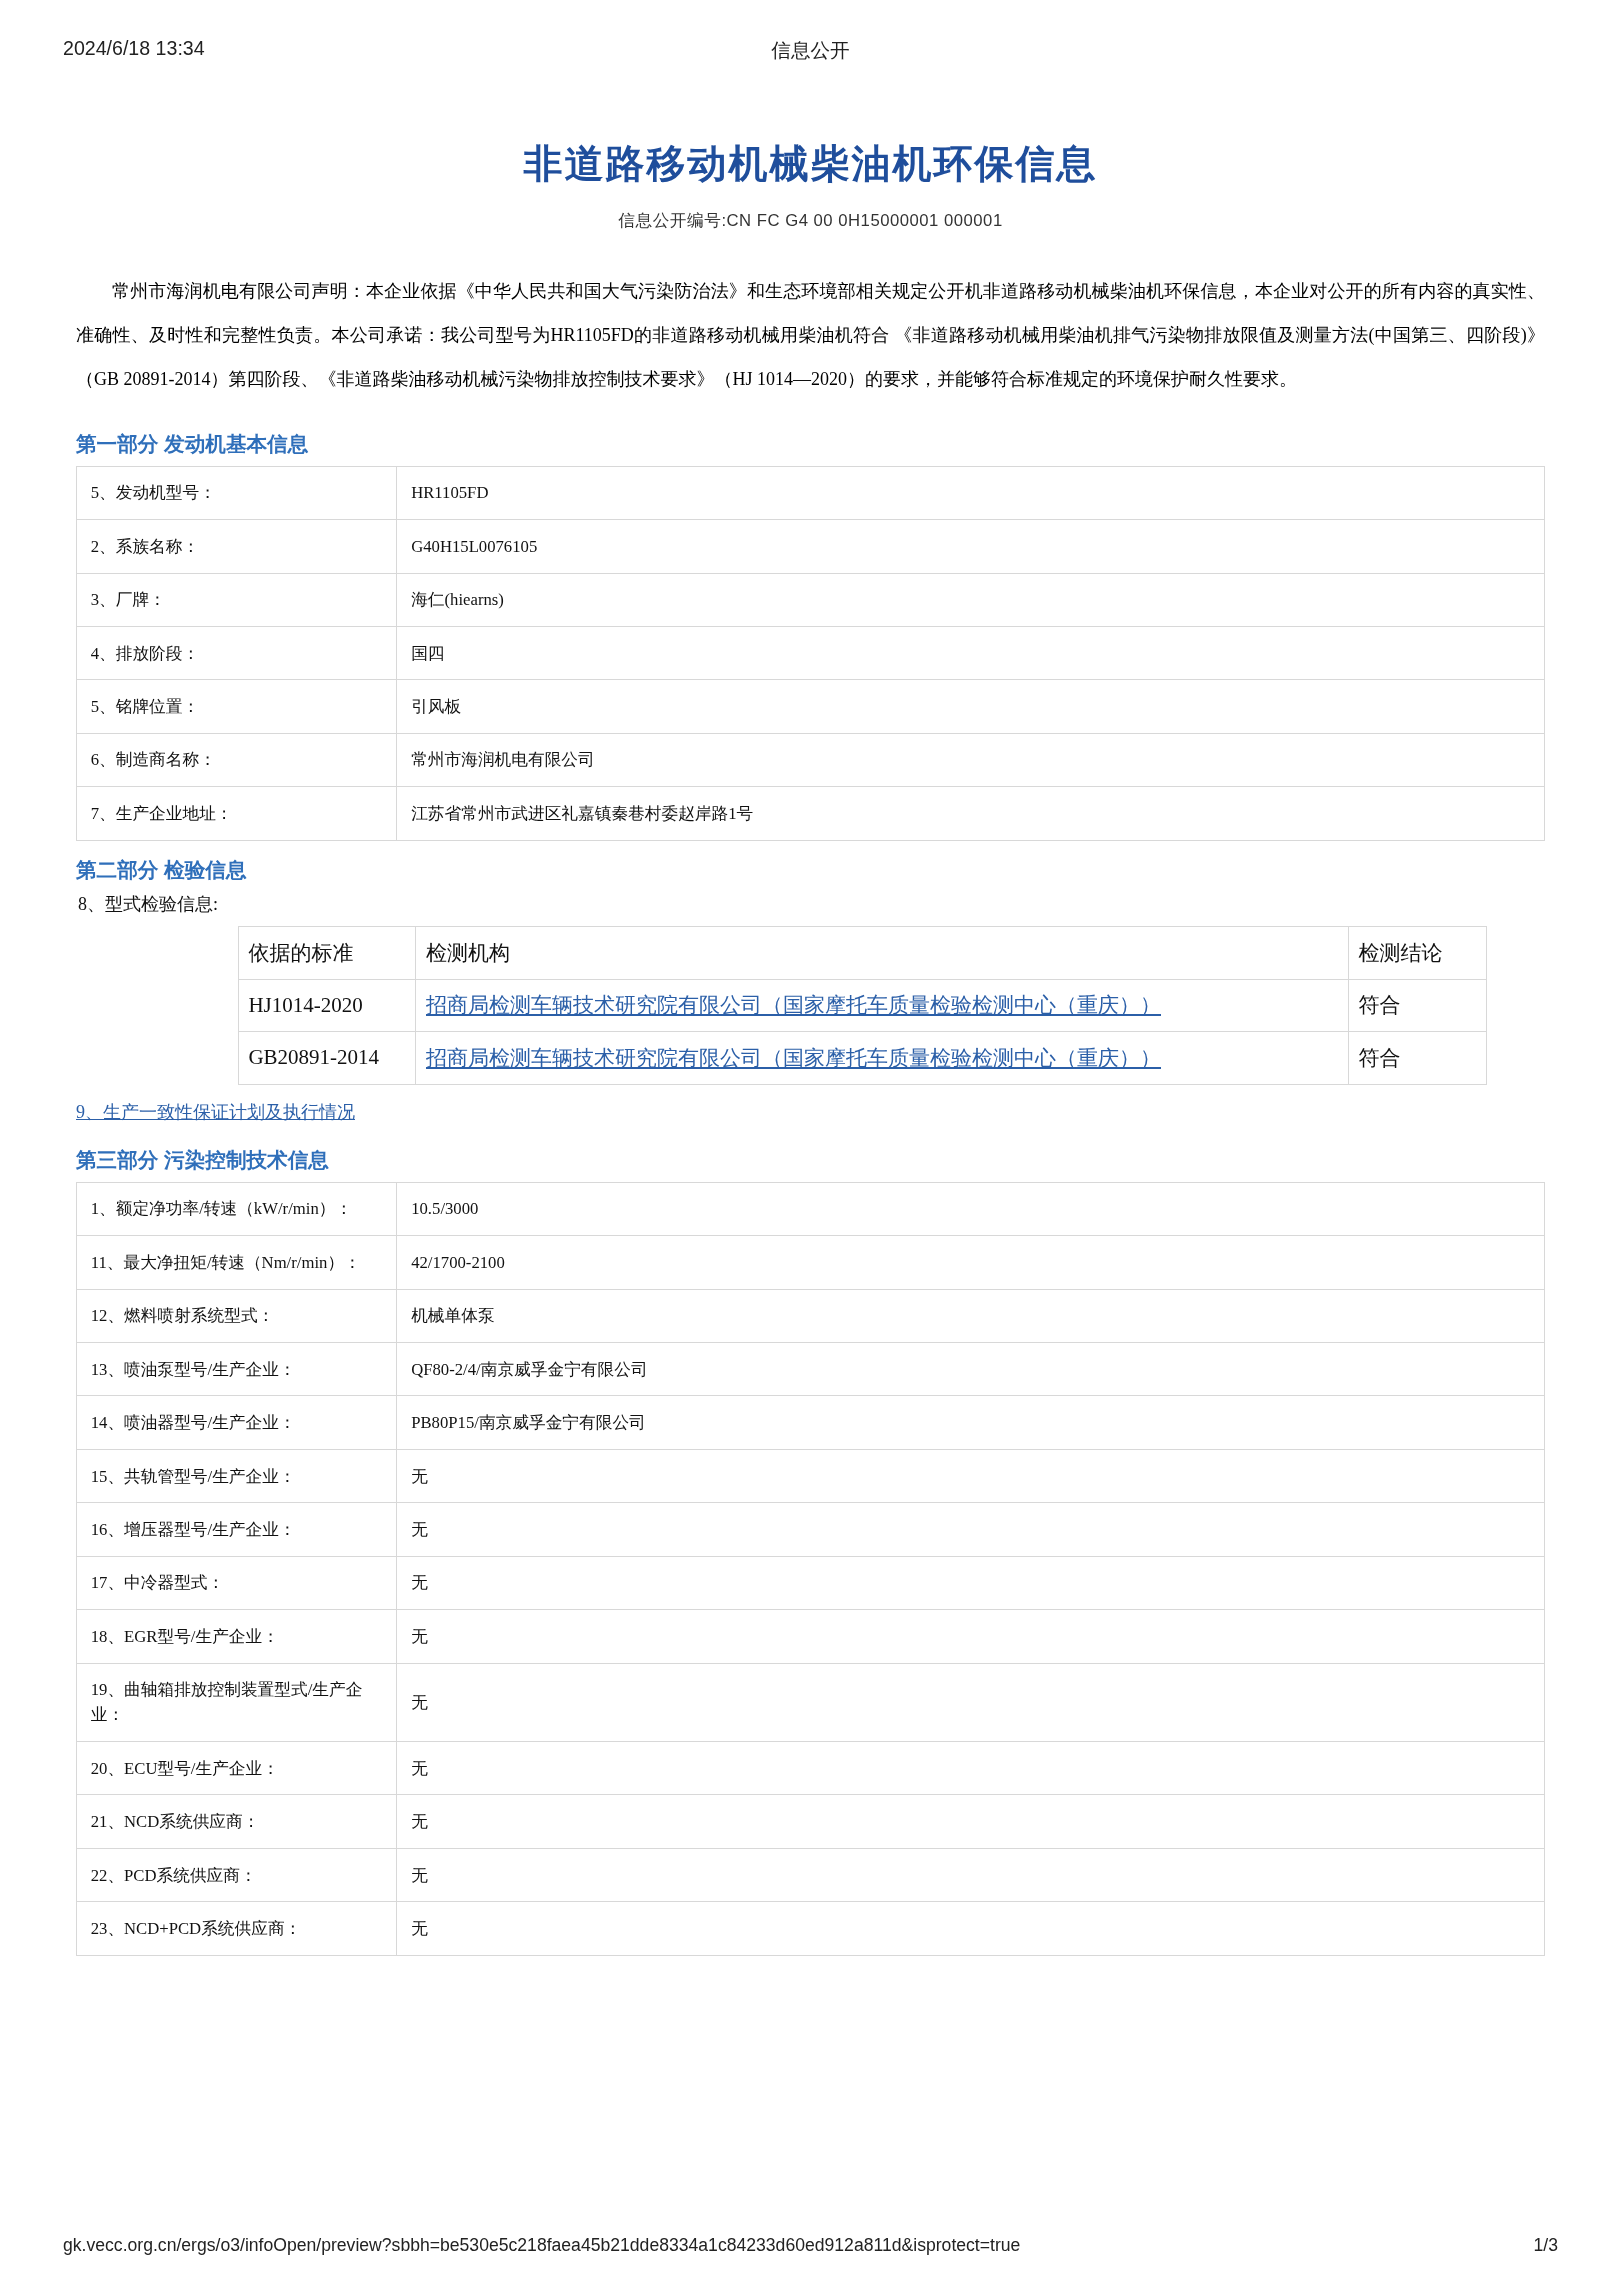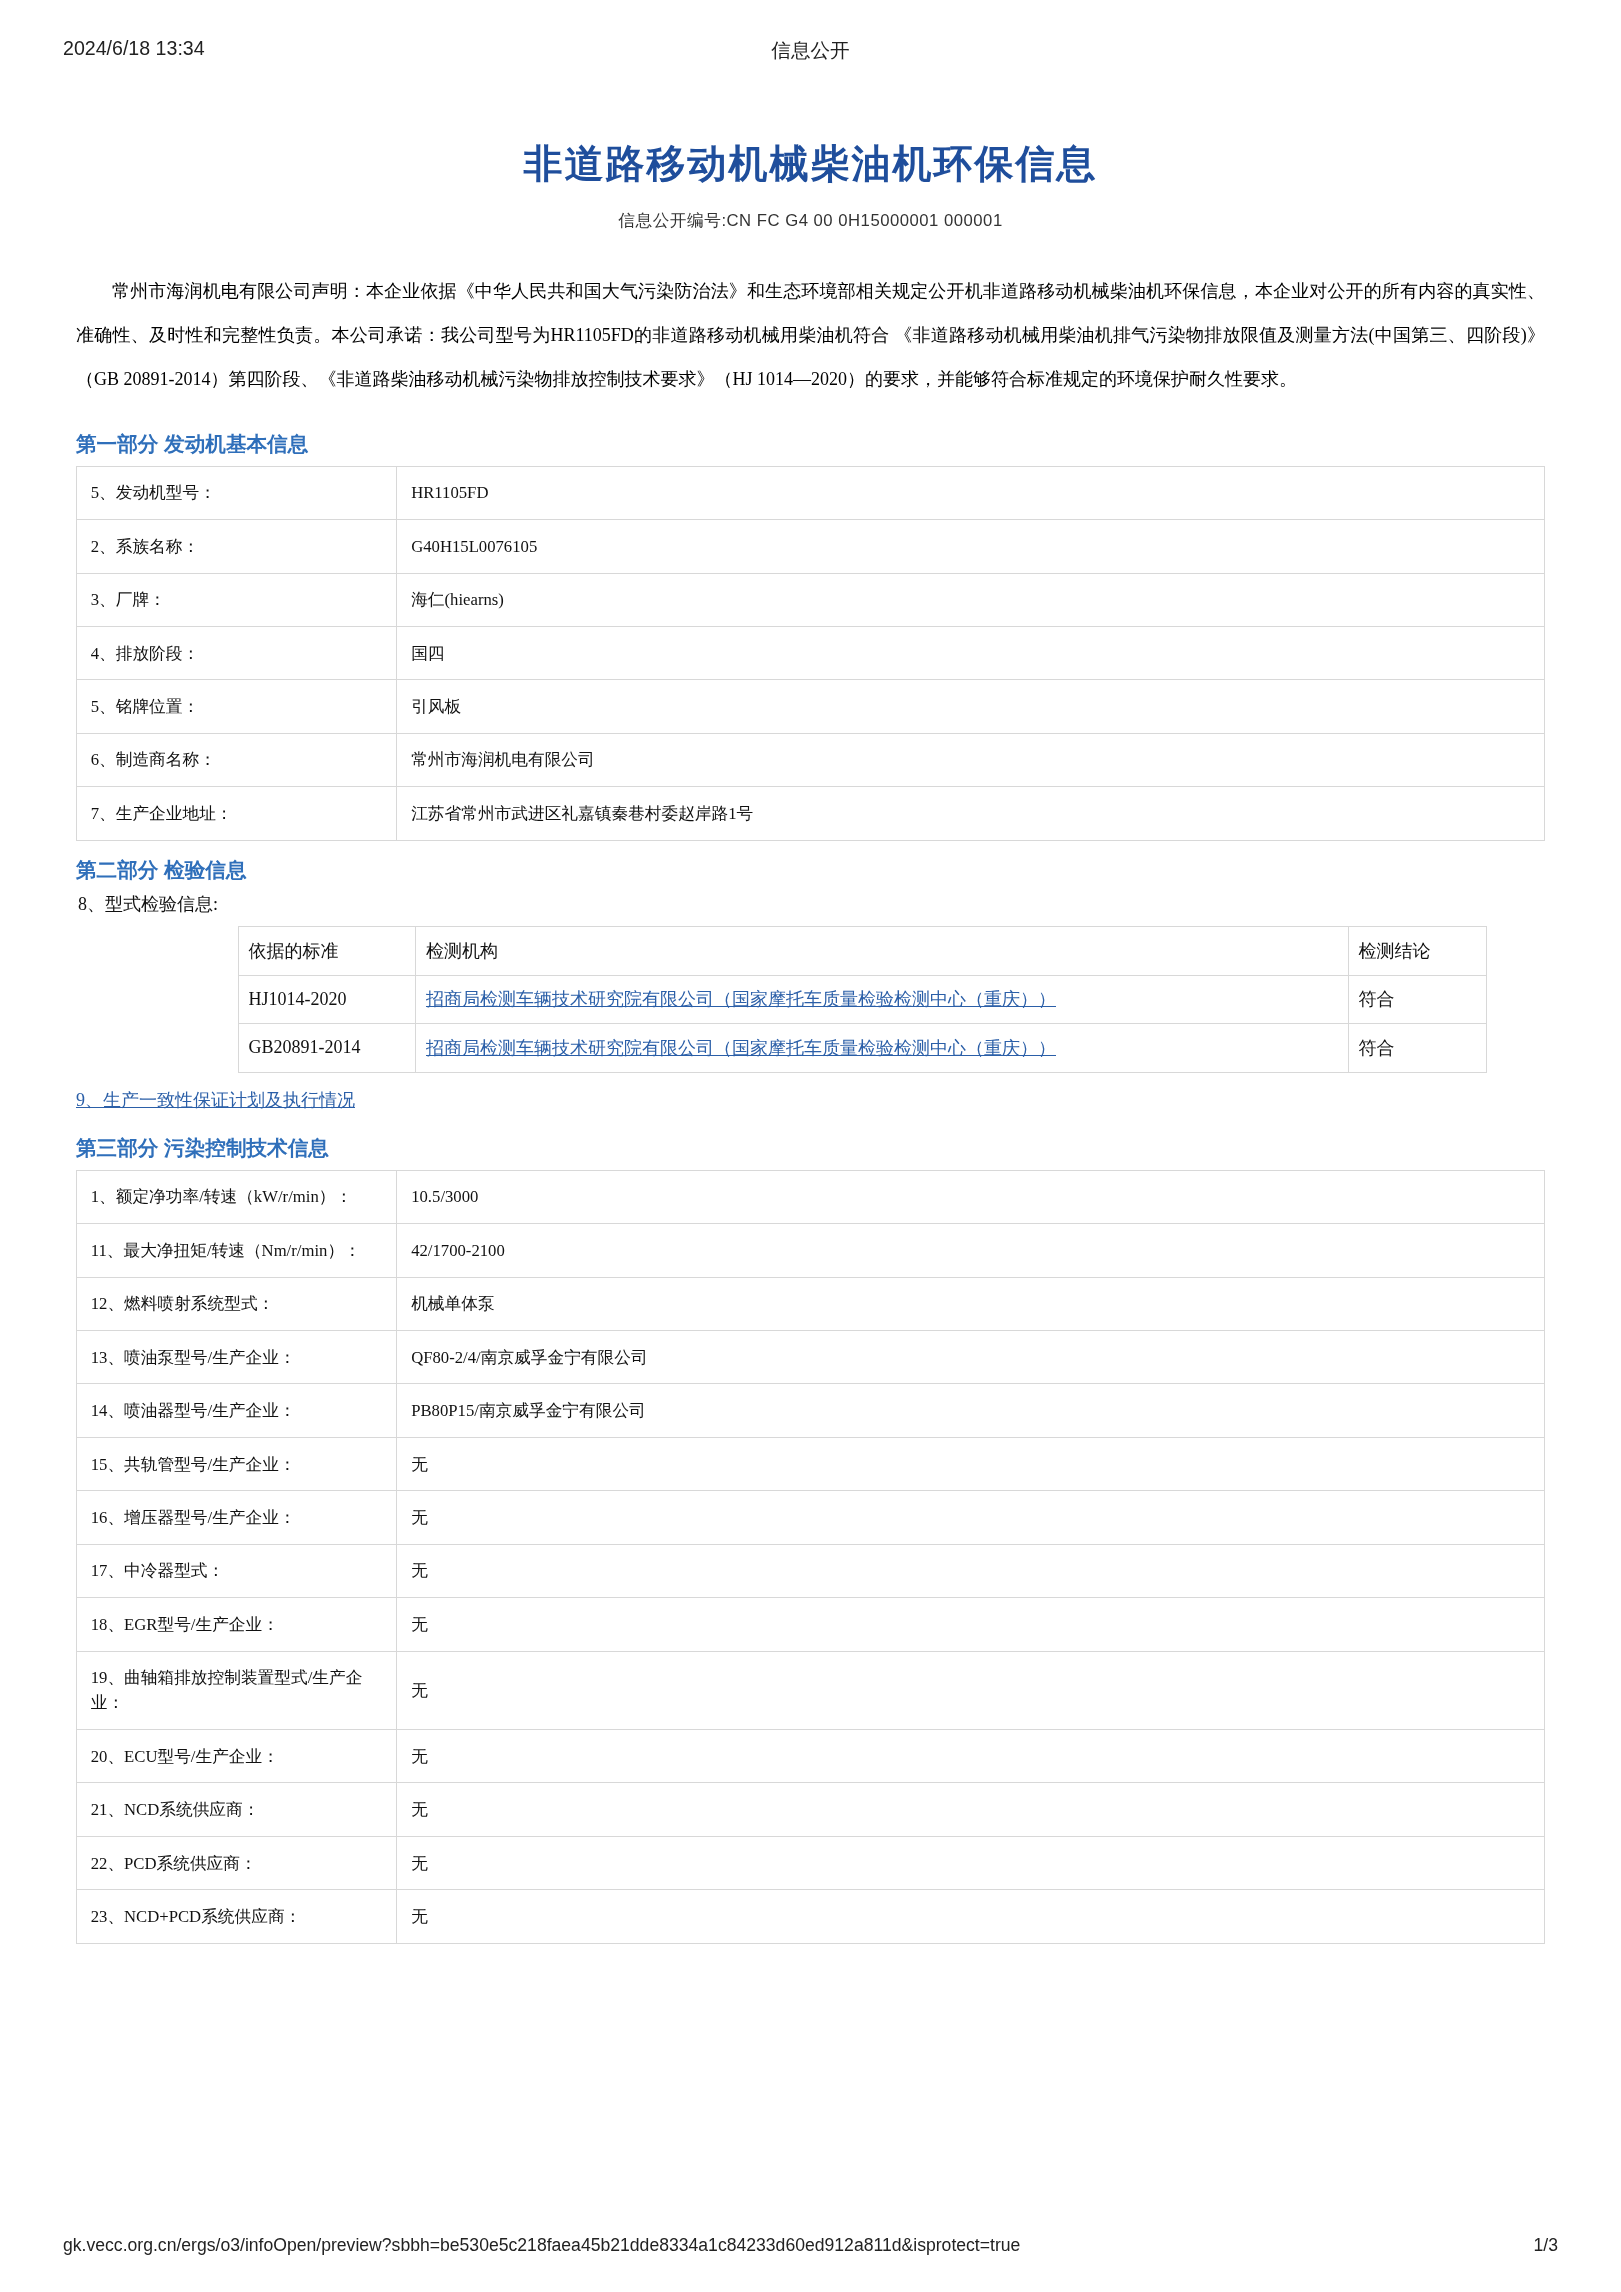--- a/index.html
+++ b/index.html
@@ -107,21 +107,21 @@
   table.info td.k { width: 294px; }
   table.info td.v { color: #111; }
   
   .insp-wrap {
     display: flex;
     justify-content: center;
   }
   table.insp {
     border-collapse: collapse;
     table-layout: fixed;
-    font-size: 18px;
+    font-size: 21px;
     width: 1186px;
     margin-left: 104px;
   }
   table.insp td, table.insp th {
     border: 1px solid #d8d8d8;
     padding: 11.8px 9.8px;
     vertical-align: middle;
     font-weight: normal;
     text-align: left;
     color: #111;

